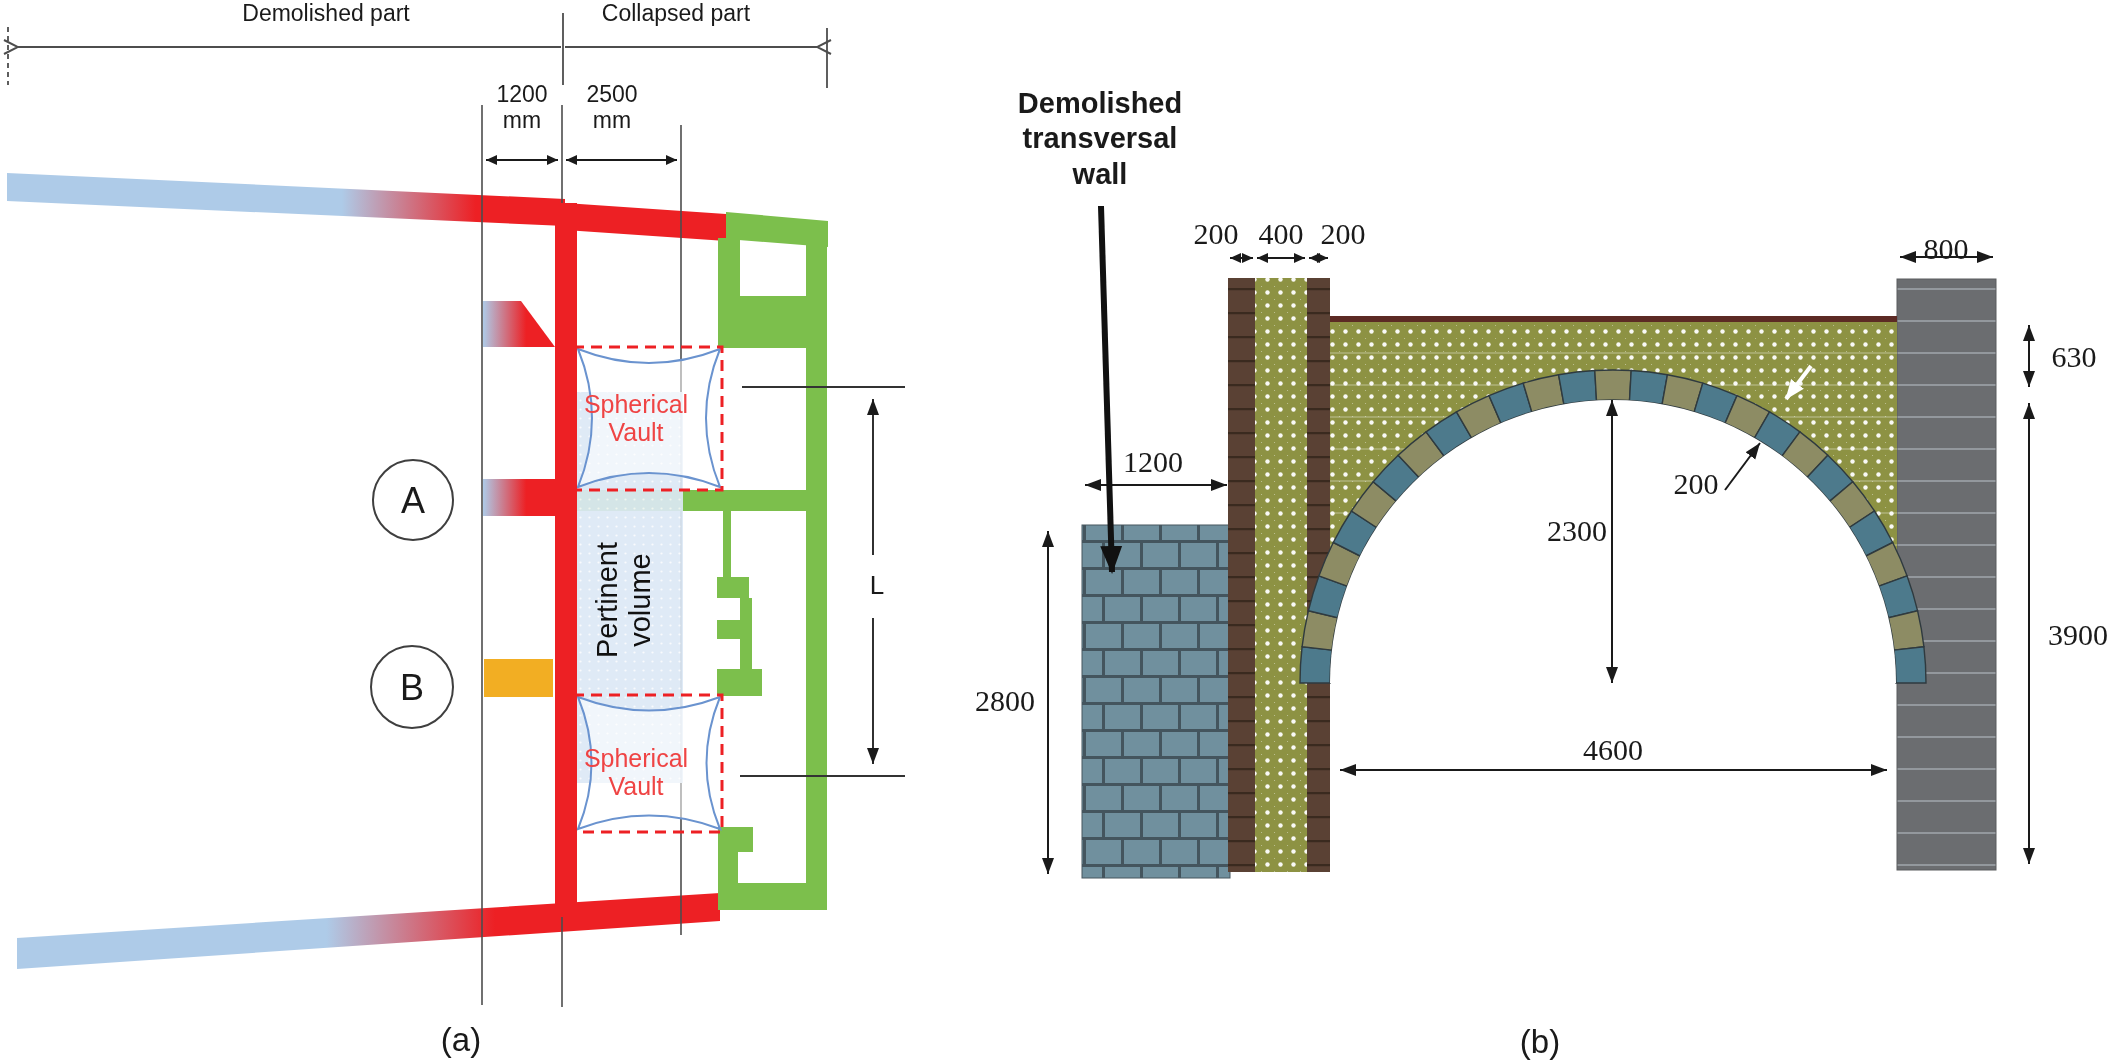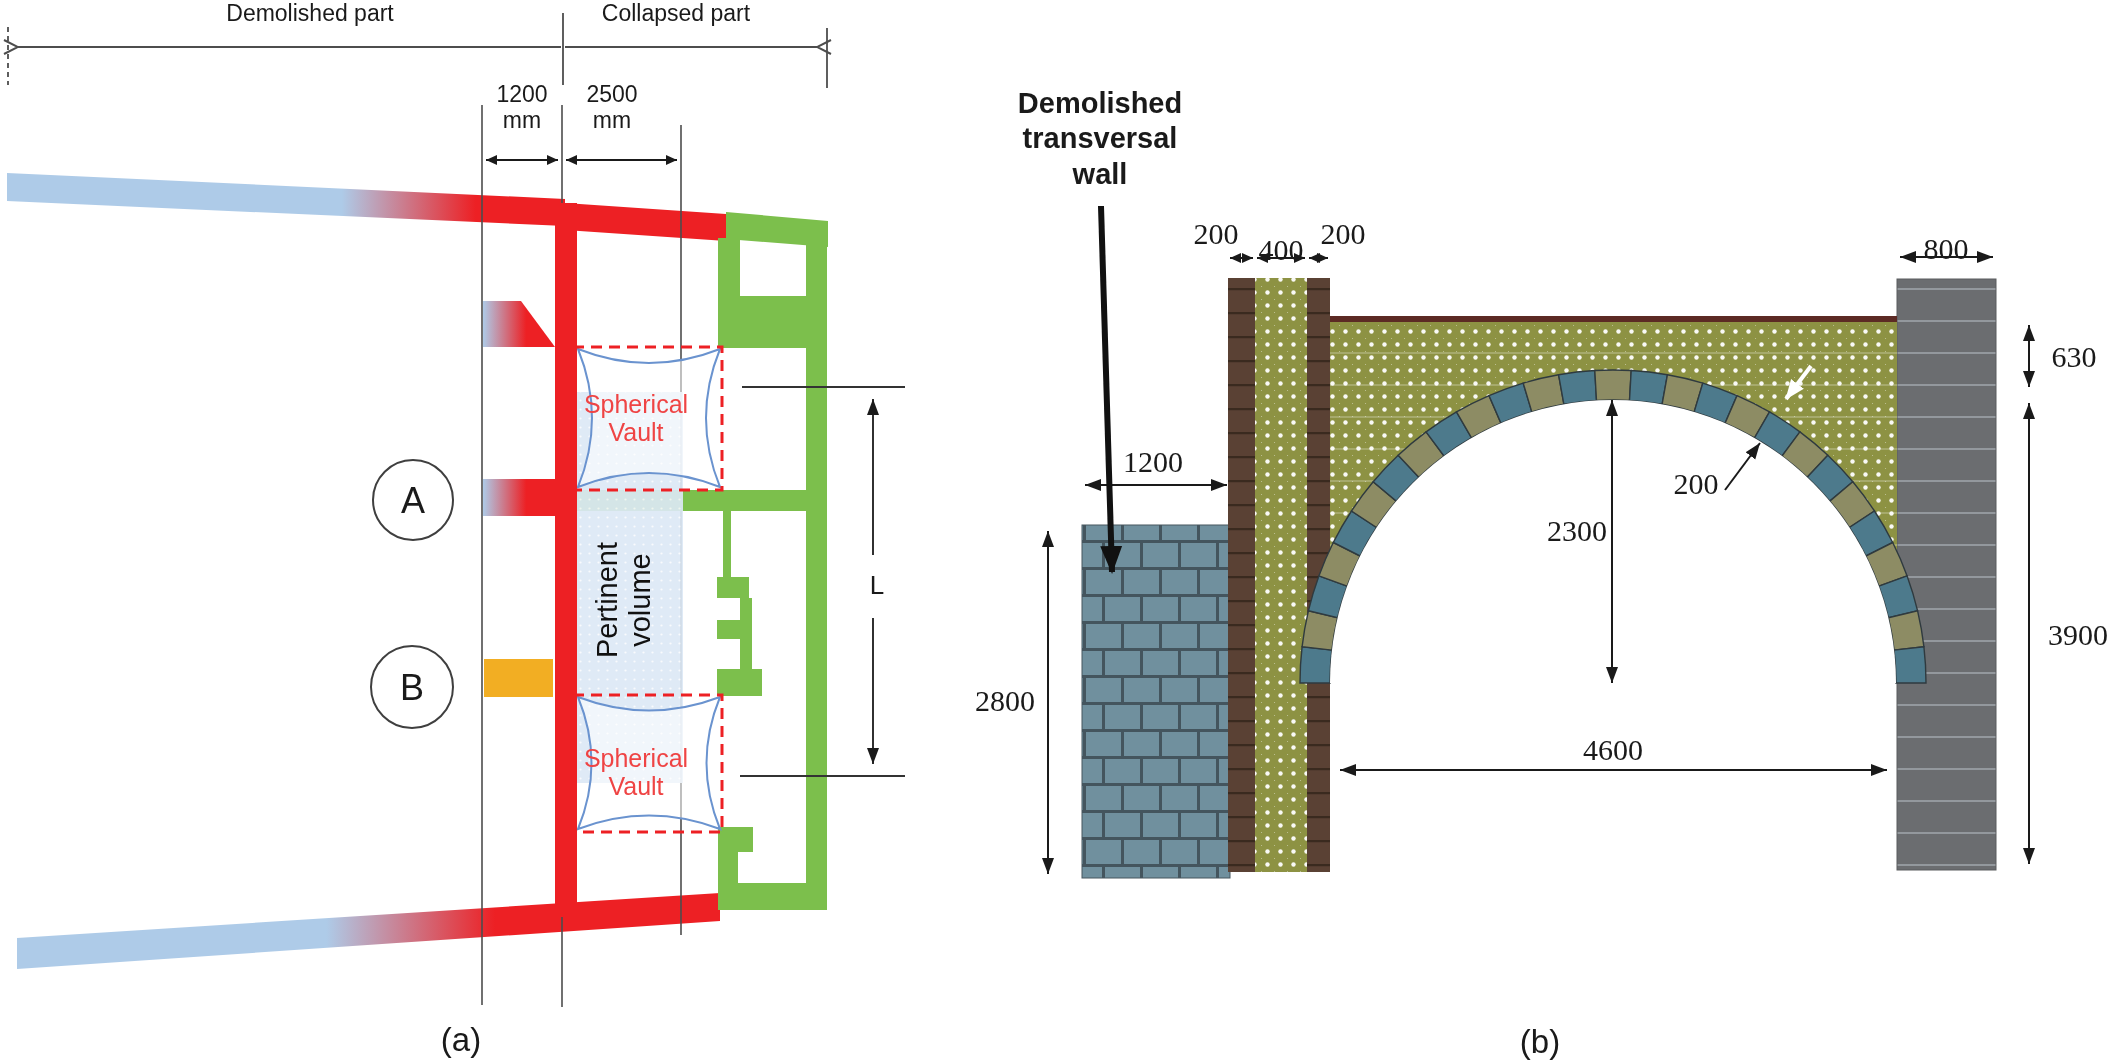--- a/index.html
+++ b/index.html
@@ -221,21 +221,21 @@
       <line x1="1612" y1="400" x2="1612" y2="683" marker-start="url(#arrF)" marker-end="url(#arrF)"></line>
       <line x1="1340" y1="770" x2="1887" y2="770" marker-start="url(#arrF)" marker-end="url(#arrF)"></line>
       <line x1="2029" y1="403" x2="2029" y2="864" marker-start="url(#arrF)" marker-end="url(#arrF)"></line>
       <line x1="2029" y1="325" x2="2029" y2="387" marker-start="url(#arrF)" marker-end="url(#arrF)"></line>
       <line x1="1725" y1="490" x2="1760" y2="443" marker-end="url(#arrF)"></line>
       <line x1="1101" y1="206" x2="1112" y2="572" stroke-width="6" stroke="#111" marker-end="url(#arrB)"></line>
     </g>
   </g>
 </svg>
 
-  <div class="lbl f-top" style="left:310px;top:1px;">Demolished part</div>
+  <div class="lbl f-top" style="left:326px;top:1px;">Demolished part</div>
   <div class="lbl f-top" style="left:676px;top:1px;">Collapsed part</div>
 
   <div class="lbl f-dim" style="left:522px;top:82px;">
     <div>1200</div>
     <div>mm</div>
   </div>
   <div class="lbl f-dim" style="left:612px;top:82px;">
     <div>2500</div>
     <div>mm</div>
   </div>
@@ -260,21 +260,21 @@
   <div class="lblc f-L" style="left:877px;top:586px;">L</div>
   <div class="lblc f-cap" style="left:461px;top:1040px;">(a)</div>
 
   <div class="lbl f-ann" style="left:1100px;top:86px;">
     <div>Demolished</div>
     <div>transversal</div>
     <div>wall</div>
   </div>
 
   <div class="lblc serif" style="left:1216px;top:234px;">200</div>
-  <div class="lblc serif" style="left:1281px;top:250px;">400</div>
+  <div class="lblc serif" style="left:1281px;top:234px;">400</div>
   <div class="lblc serif" style="left:1343px;top:234px;">200</div>
   <div class="lblc serif" style="left:1946px;top:249px;">800</div>
   <div class="lblc serif" style="left:1153px;top:462px;">1200</div>
   <div class="lblc serif" style="left:1005px;top:701px;">2800</div>
   <div class="lblc serif" style="left:1577px;top:531px;">2300</div>
   <div class="lblc serif" style="left:1696px;top:484px;">200</div>
   <div class="lblc serif" style="left:1613px;top:750px;">4600</div>
   <div class="lblc serif" style="left:2074px;top:357px;">630</div>
   <div class="lblc serif" style="left:2078px;top:635px;">3900</div>
   <div class="lblc f-cap" style="left:1540px;top:1042px;">(b)</div>

